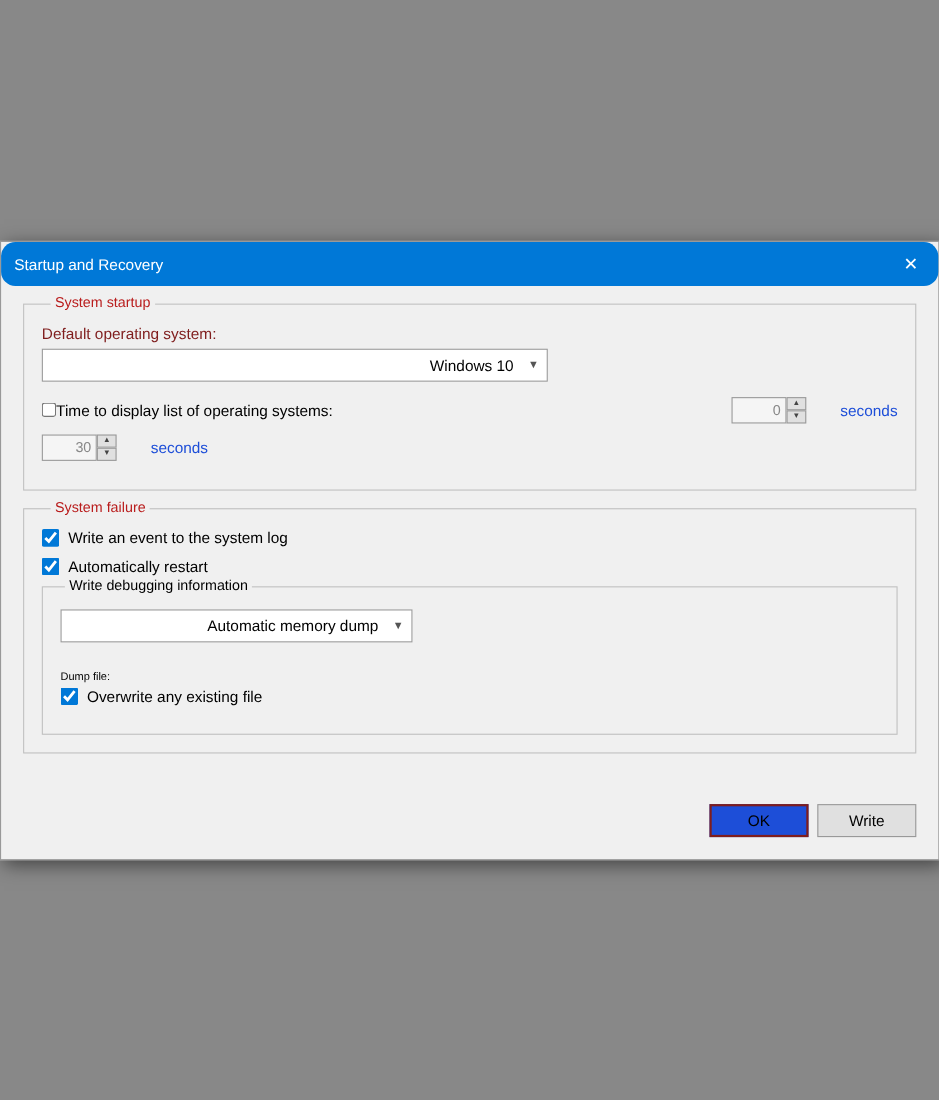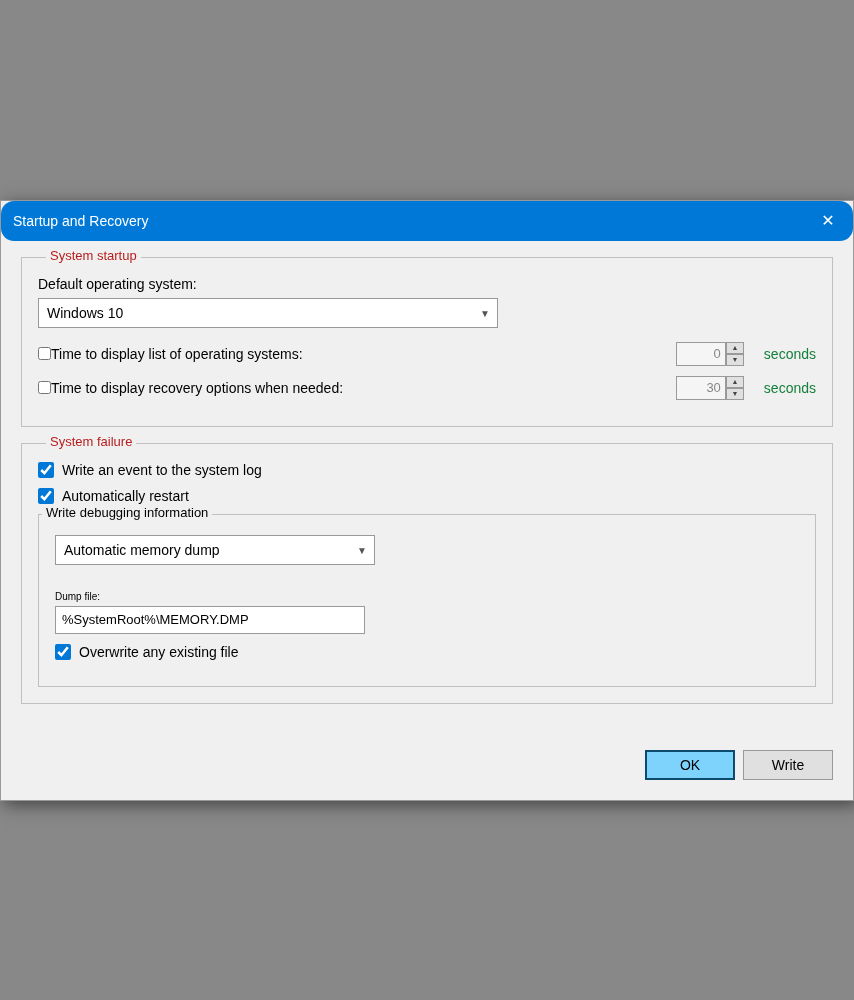--- a/index.html
+++ b/index.html
@@ -77,40 +77,41 @@
       font-size: 13px;
       color: #b91c1c;
     }
 
     .group-content {
       margin-top: 10px;
     }
 
     .field-label {
       margin-bottom: 6px;
-      color: #000000;
+      color: #7f1d1d;
     }
 
     .dropdown-container {
       position: relative;
       width: 460px;
       margin-bottom: 14px;
     }
 
     .dropdown {
       width: 100%;
       padding: 5px 30px 5px 8px;
       background: white;
       border: 1px solid #999;
       appearance: none;
       -webkit-appearance: none;
       font-size: 14px;
       height: 30px;
       cursor: pointer;
       color: #000;
+      text-align: right;
     }
 
     .dropdown-arrow {
       position: absolute;
       right: 8px;
       top: 50%;
       transform: translateY(-50%);
       pointer-events: none;
       color: #555;
       font-size: 10px;
@@ -132,21 +133,20 @@
 
     .checkbox-label {
       color: #000;
       font-size: 14px;
     }
 
     .spinner-row {
       display: flex;
       align-items: center;
       margin-bottom: 10px;
-      gap: 12px;
     }
 
     .spinner-container {
       display: flex;
       align-items: center;
       margin-right: 8px;
     }
 
     .spinner-input {
       width: 50px;
@@ -177,36 +177,37 @@
       font-size: 7px;
       line-height: 1;
       color: #444;
     }
 
     .spinner-btn:first-child {
       border-bottom: 0.5px solid #999;
     }
 
     .unit-label {
-      color: #15803d;
-      font-size: 14px;
+      color: #1d4ed8;
+      font-size: 14px;
+      margin-left: 23px;
     }
 
     .inner-group-box {
       border: 1px solid #c0c0c0;
       background: #f0f0f0;
       padding: 8px 16px 16px 16px;
       position: relative;
       margin-top: 10px;
     }
 
     .inner-group-label {
       position: absolute;
       top: -10px;
-      left: 3px;
+      left: 20px;
       background: #f0f0f0;
       padding: 0 4px;
       font-size: 13px;
       color: #000;
     }
 
     .inner-group-content {
       margin-top: 12px;
     }
 
@@ -245,22 +246,22 @@
       border: 1px solid #999;
       background: #e0e0e0;
       font-size: 14px;
       cursor: pointer;
       display: flex;
       align-items: center;
       justify-content: center;
     }
 
     .btn-ok {
-      background: #7dd3fc;
-      border: 2px solid #0c4a6e;
+      background: #1d4ed8;
+      border: 2px solid #7f1d1d;
       color: #000;
     }
 
     .btn-cancel {
       background: #e0e0e0;
       border: 1px solid #999;
       color: #000;
     }
   </style>
 </head>
@@ -296,24 +297,20 @@
             <input class="spinner-input" type="text" value="0" readonly="" style="">
             <div class="spinner-buttons">
               <div class="spinner-btn">▲</div>
               <div class="spinner-btn">▼</div>
             </div>
           </div>
           <span class="unit-label">seconds</span>
         </div>
 
         <div class="spinner-row">
-          <div style="display:flex; align-items:center; flex:1;">
-            <input type="checkbox" id="chk2" style="">
-            <label for="chk2" class="checkbox-label">Time to display recovery options when needed:</label>
-          </div>
           <div class="spinner-container">
             <input class="spinner-input" type="text" value="30" readonly="" style="">
             <div class="spinner-buttons">
               <div class="spinner-btn">▲</div>
               <div class="spinner-btn">▼</div>
             </div>
           </div>
           <span class="unit-label">seconds</span>
         </div>
 
@@ -339,21 +336,20 @@
           <div class="inner-group-content">
 
             <div class="small-dropdown-container">
               <select class="dropdown">
                 <option>Automatic memory dump</option>
               </select>
               <span class="dropdown-arrow">▼</span>
             </div>
 
             <div class="dump-file-label">Dump file:</div>
-            <input class="dump-file-input" type="text" value="%SystemRoot%\MEMORY.DMP" style="">
 
             <div class="checkbox-row">
               <input type="checkbox" id="chk5" checked="" style="">
               <label for="chk5" class="checkbox-label">Overwrite any existing file</label>
             </div>
 
 
           </div>
         </div>
 

